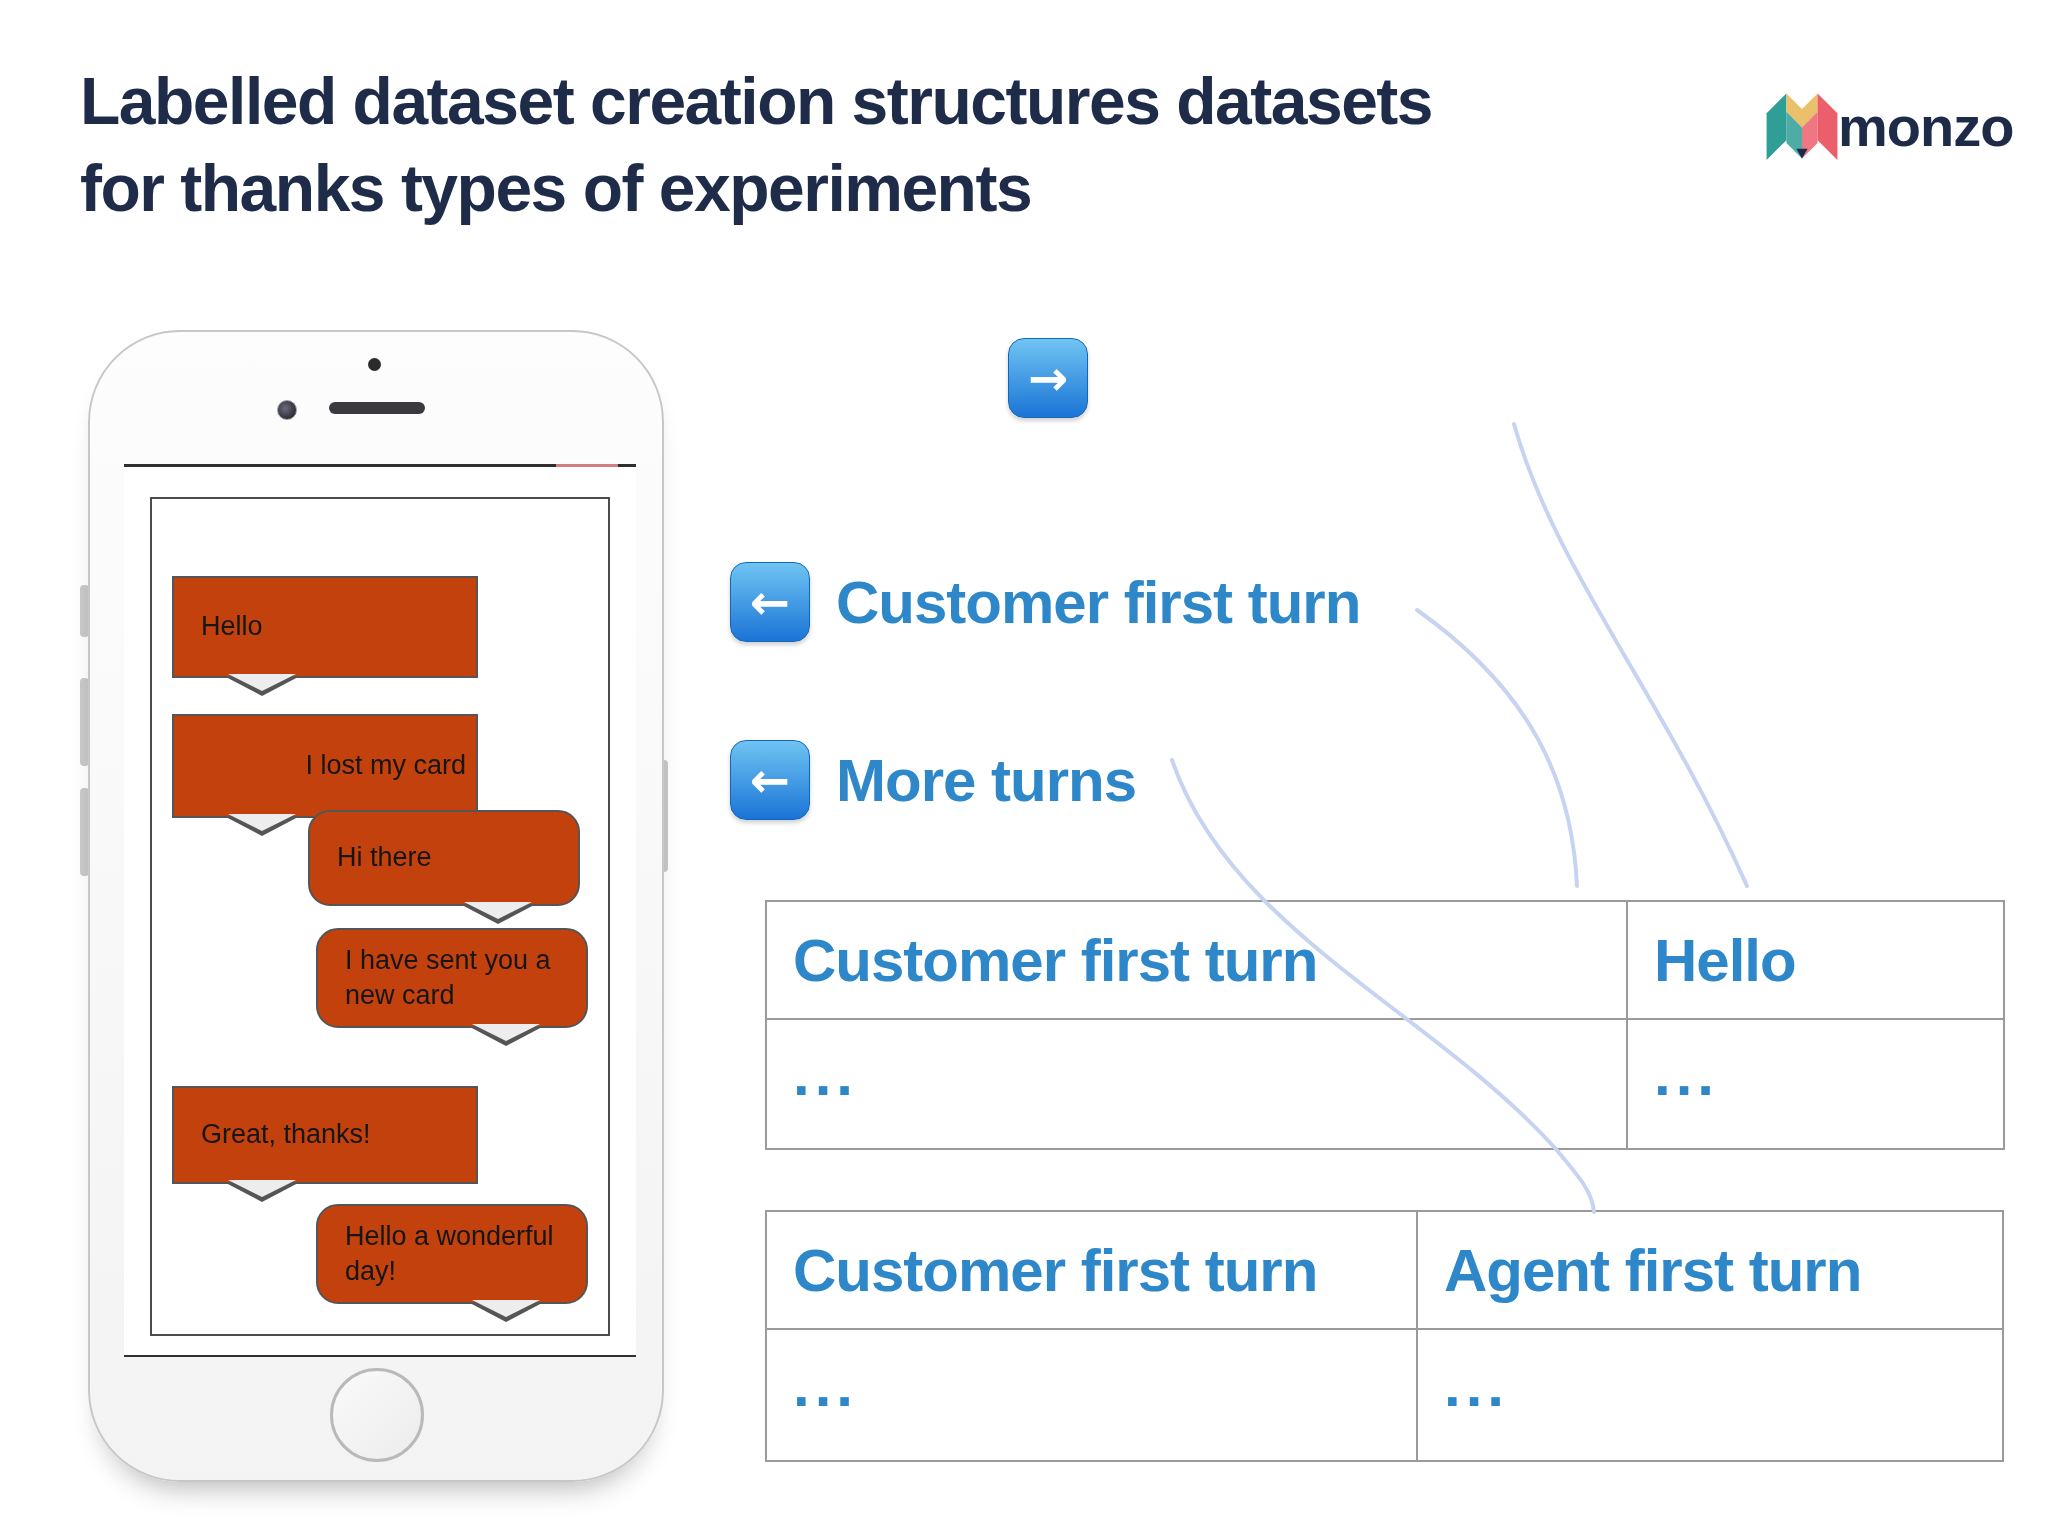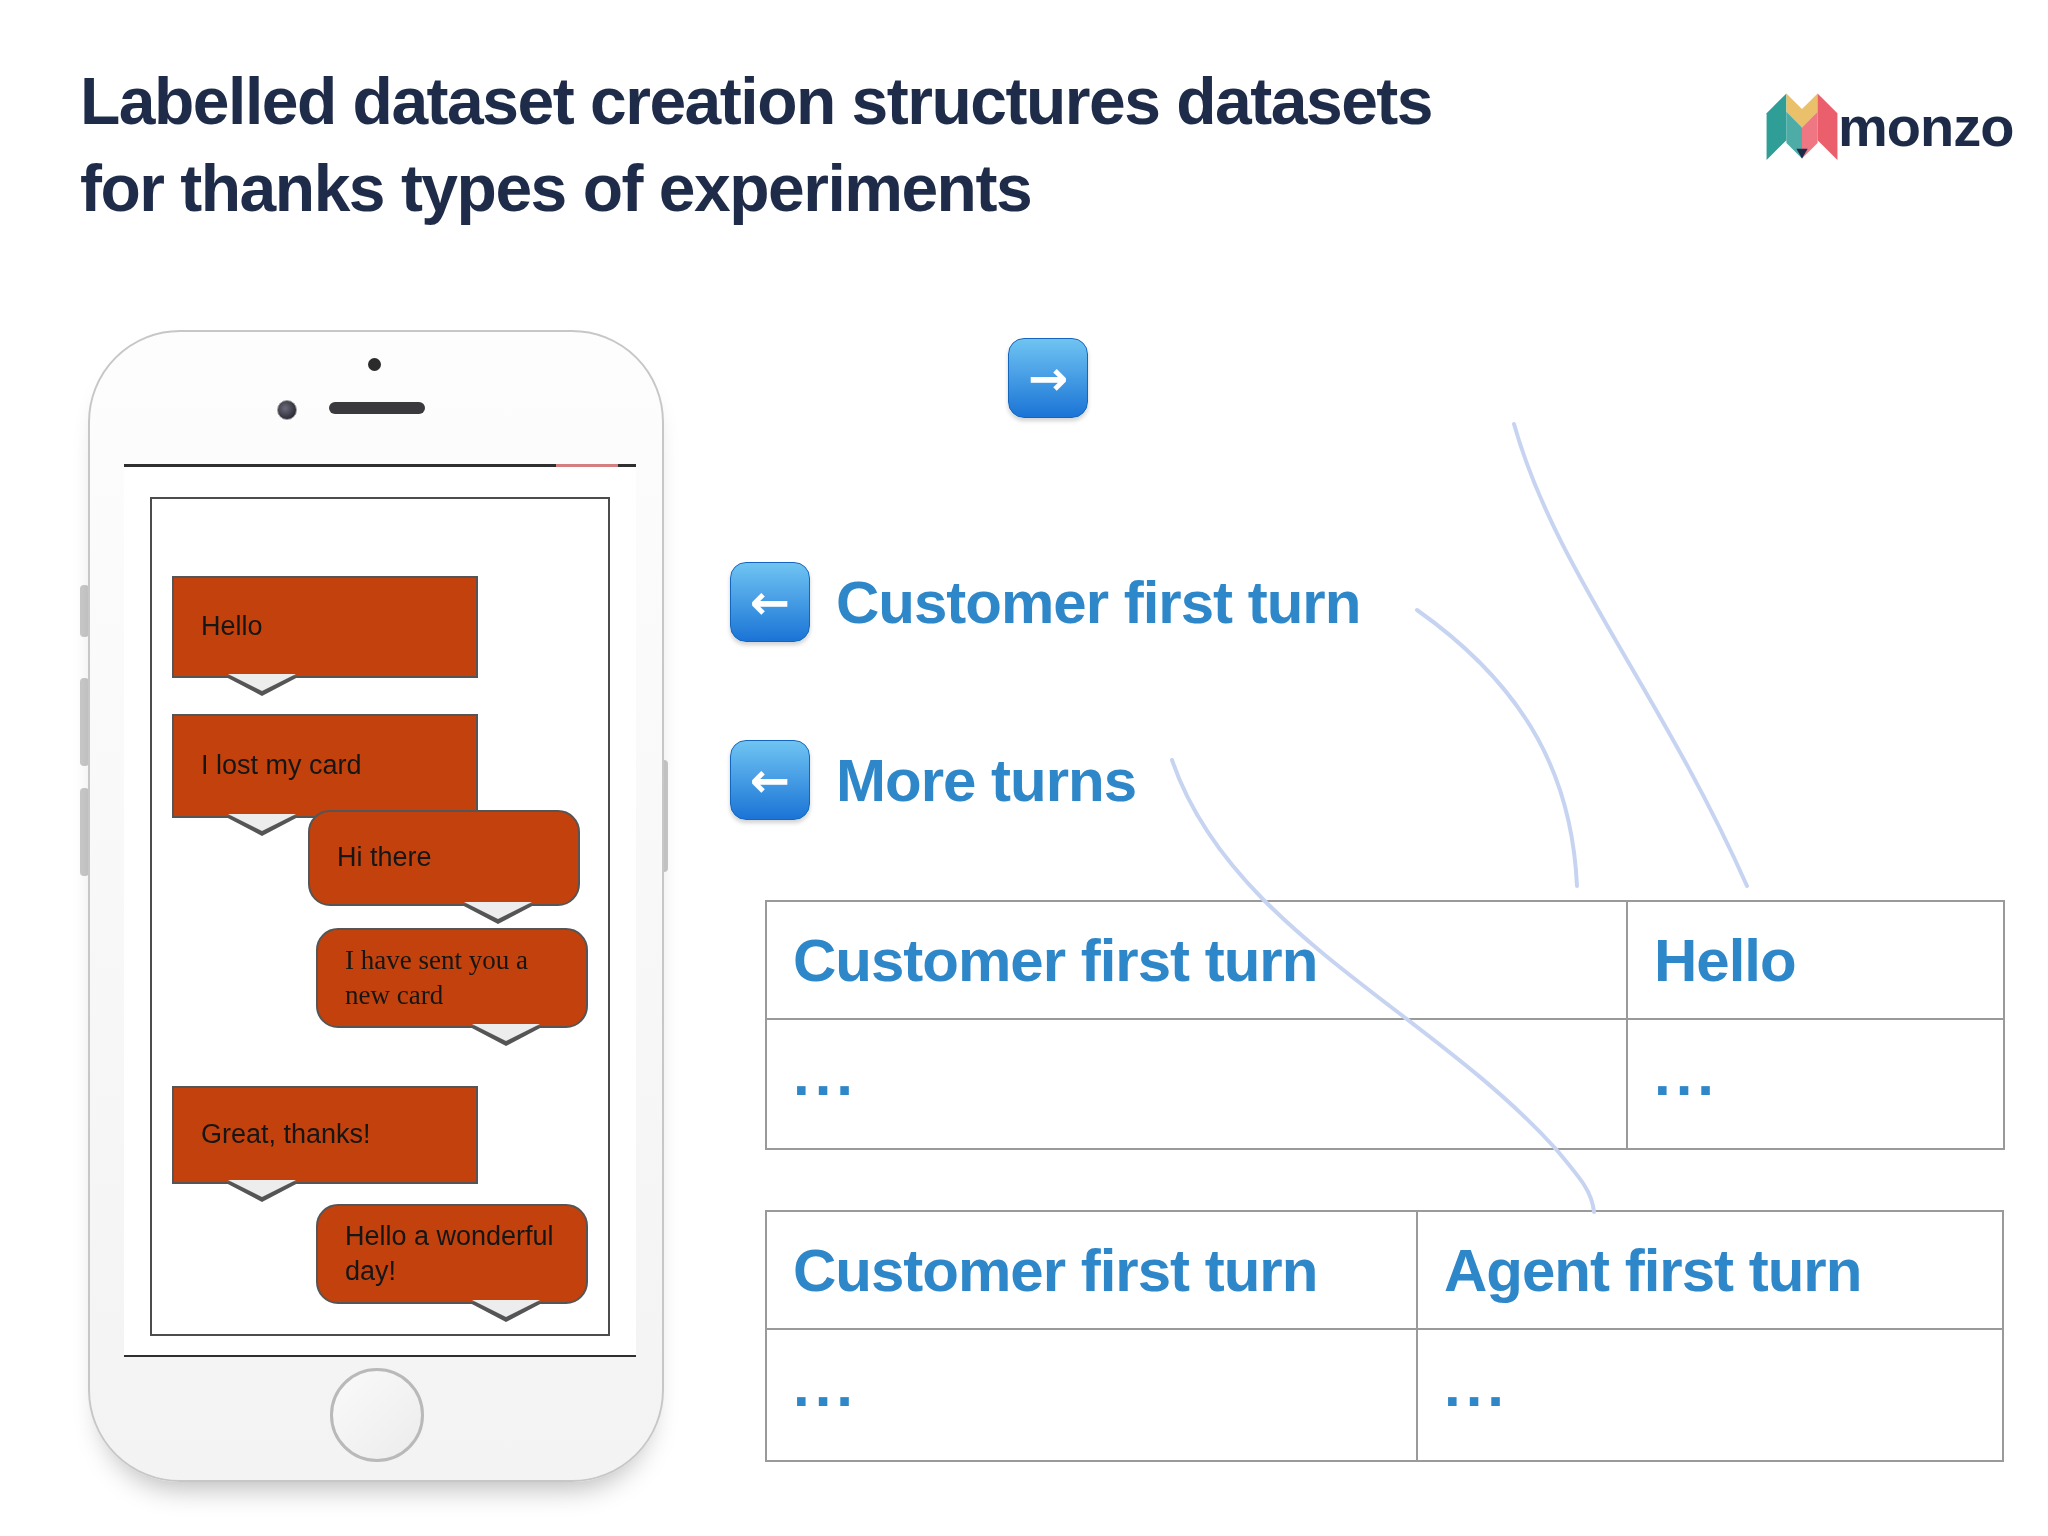--- a/index.html
+++ b/index.html
@@ -101,27 +101,27 @@
 <div class="abs front-cam"></div>
 <div class="abs speaker"></div>
 <div class="abs screen"></div>
 <div class="abs screen-red"></div>
 <div class="abs home"></div>
 
 <div class="abs chatbox">
   <div class="bubble cust tail tail-l" style="left:20px;top:77px;height:98px;">
     <span class="txt">Hello</span>
   </div>
-  <div class="bubble cust tail tail-l" style="left:20px;top:215px;height:100px;">
+  <div class="bubble cust tail tail-l" style="left:20px;top:215px;height:100px;justify-content:flex-end;">
     <span class="txt">I lost my card</span>
   </div>
   <div class="bubble agent tail tail-r" style="left:156px;top:311px;height:92px;">
     <span class="txt">Hi there</span>
   </div>
-  <div class="bubble agent tail tail-r" style="left:164px;top:429px;height:96px;font-family:Liberation Serif, serif;">
+  <div class="bubble agent tail tail-r" style="left:164px;top:429px;height:96px;">
     <span class="txt">I have sent you a
 new card</span>
   </div>
   <div class="bubble cust tail tail-l" style="left:20px;top:587px;height:94px;">
     <span class="txt">Great, thanks!</span>
   </div>
   <div class="bubble agent tail tail-r" style="left:164px;top:705px;height:96px;">
     <span class="txt">Hello a wonderful
 day!</span>
   </div>

